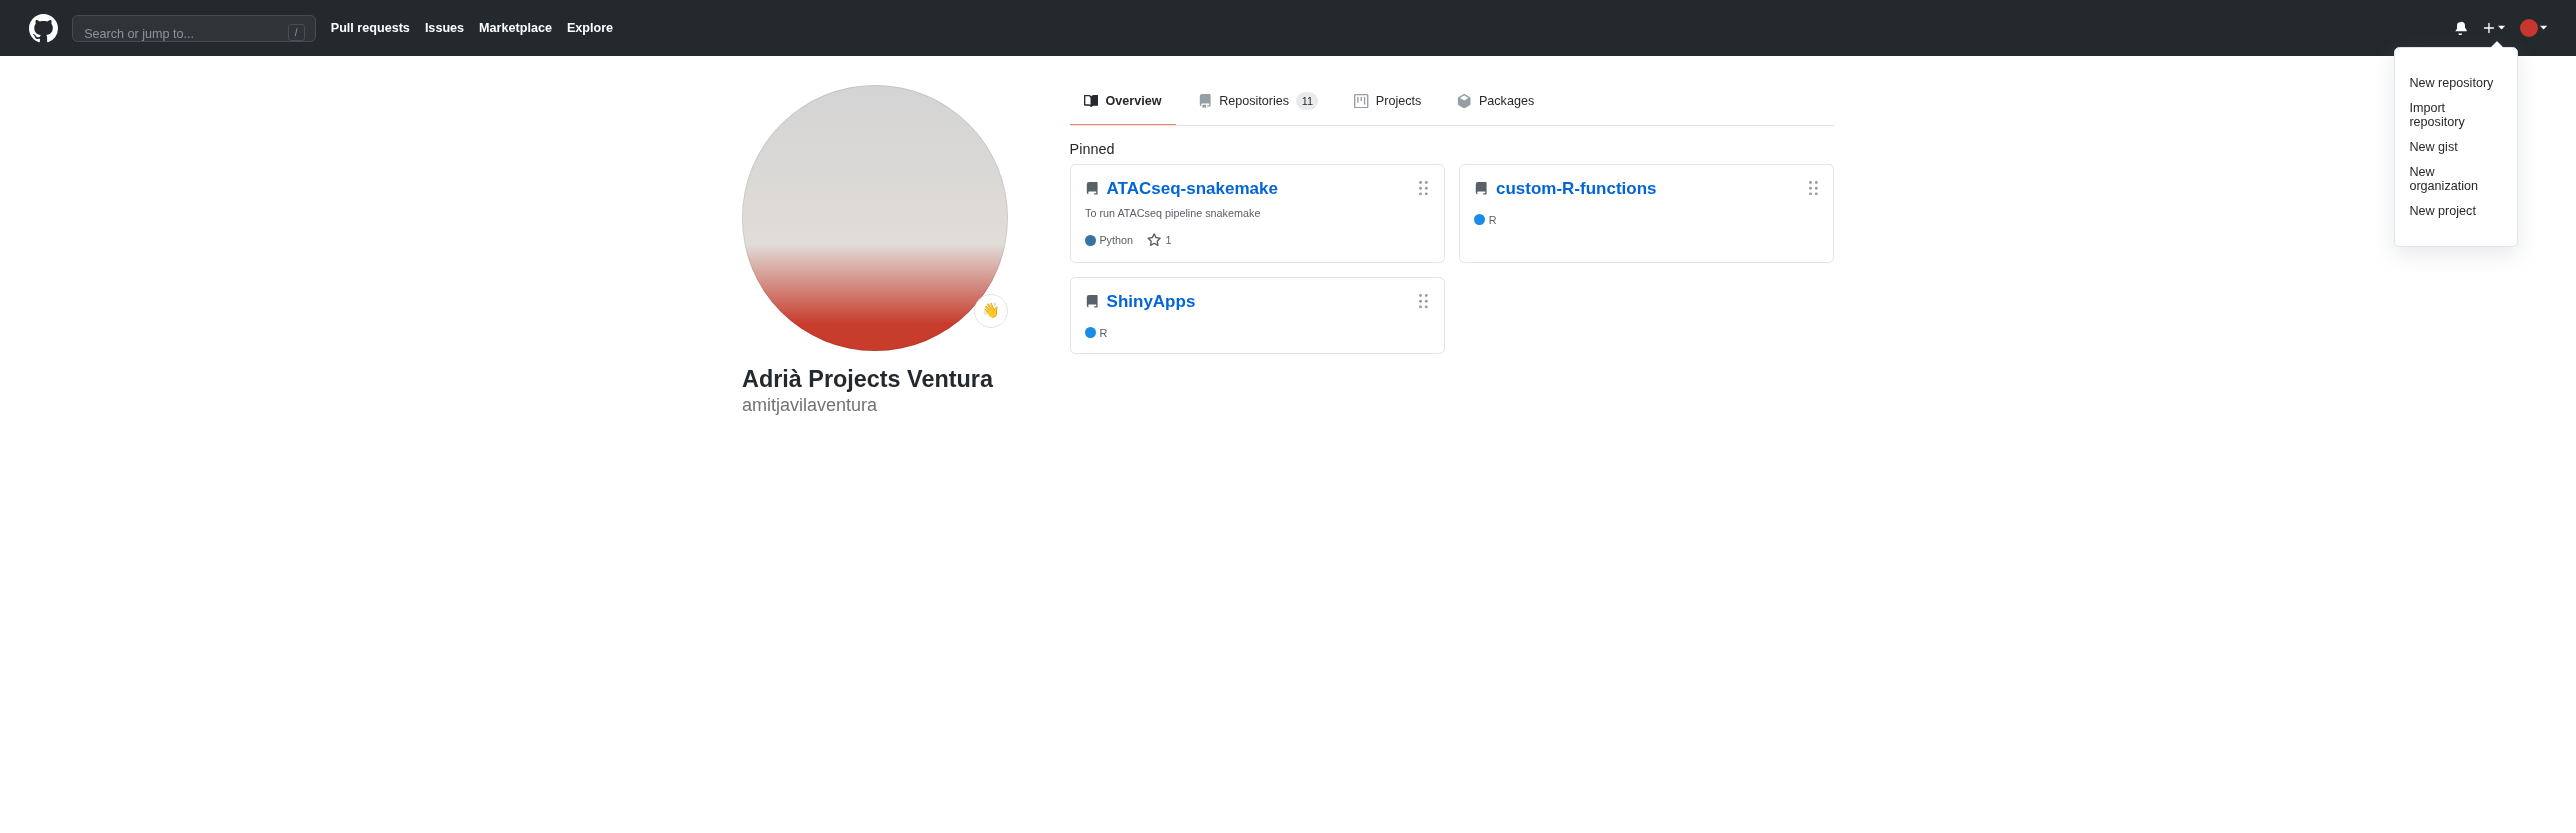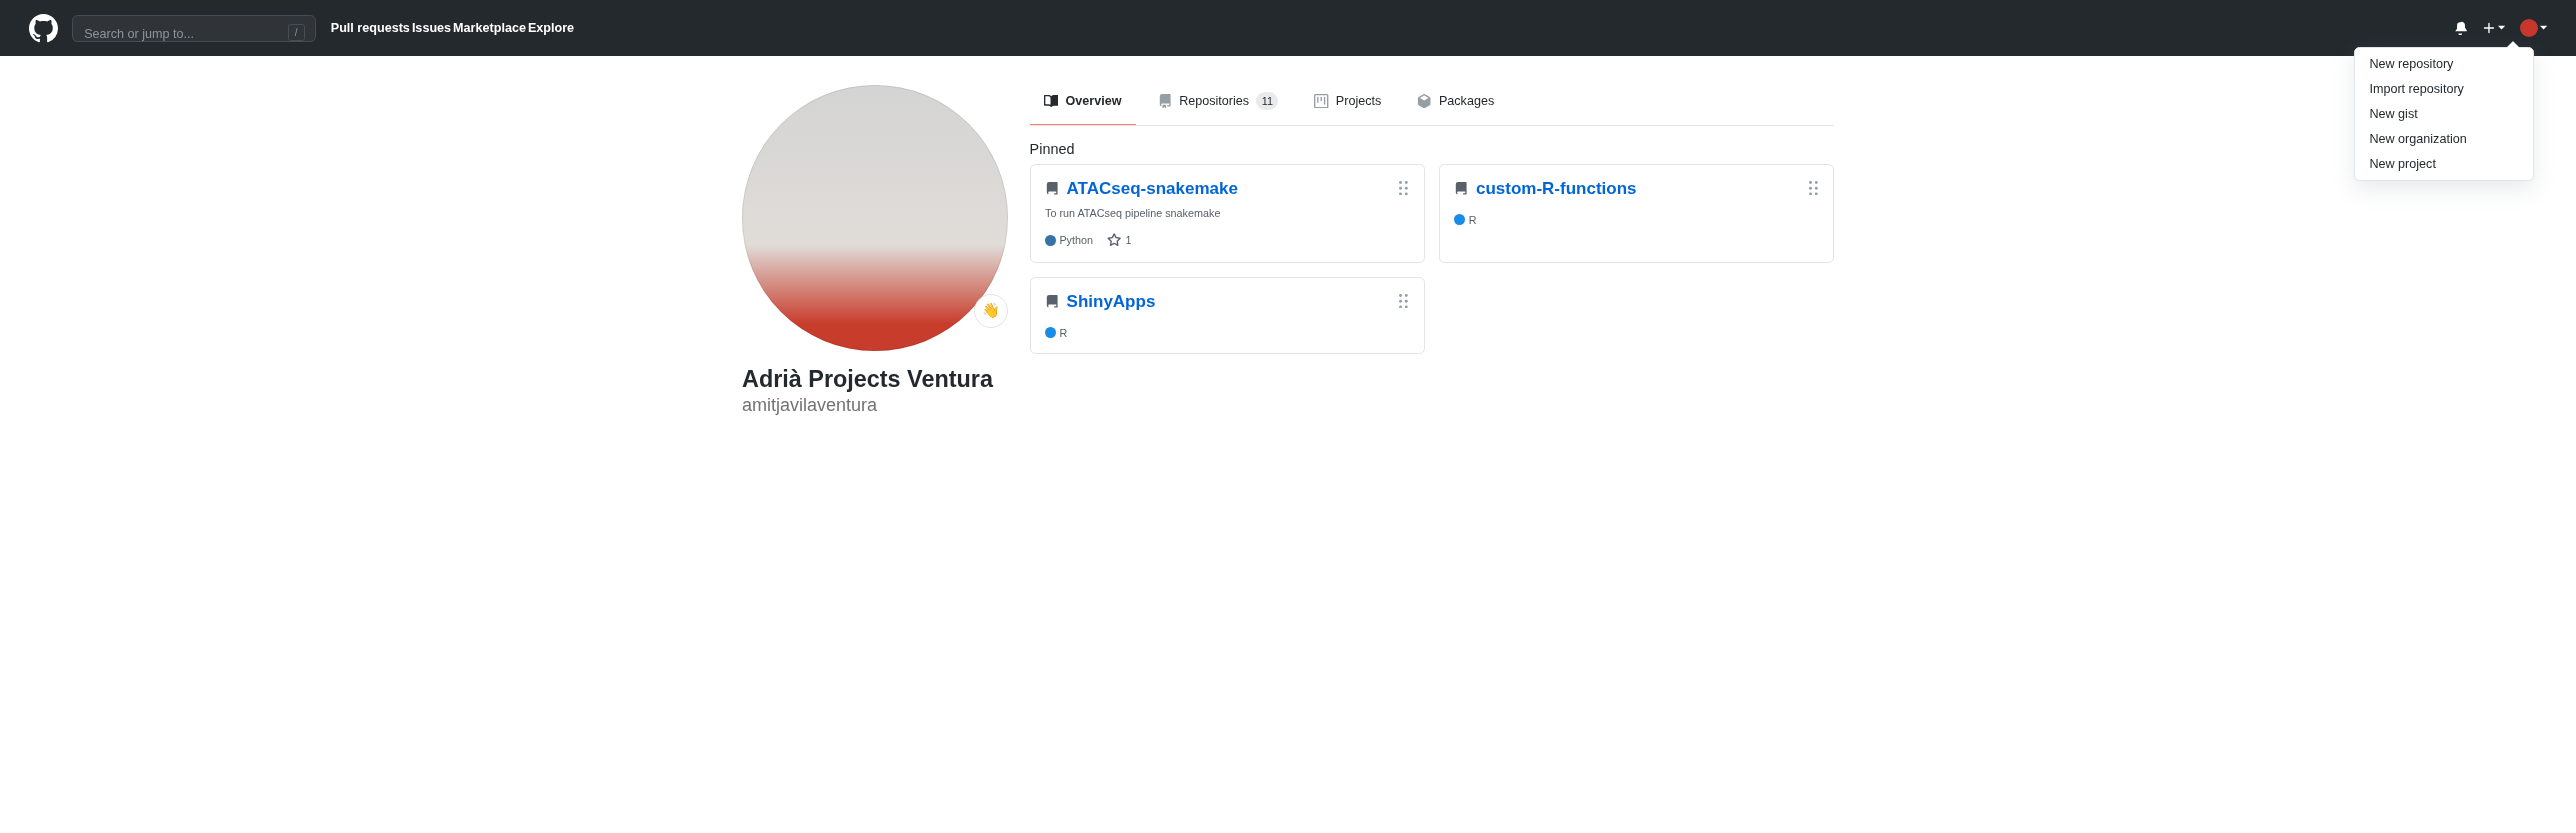--- a/index.html
+++ b/index.html
@@ -5,37 +5,37 @@
 * { margin: 0; padding: 0; box-sizing: border-box; }
 body { font-family: -apple-system, BlinkMacSystemFont, "Segoe UI", Helvetica, Arial, sans-serif; color: #24292e; background: #fff; }
 
 
 .header { background: #24292e; height: 56px; display: flex; align-items: center; padding: 0 29px; }
 .logo { color: #fff; flex-shrink: 0; margin-right: 14.4px; }
 .search-box { background: #303438; border: 0.9px solid #444d56; border-radius: 5.4px; height: 27px; width: 244px; display: flex; align-items: flex-end; padding: 0 10.8px; margin-right: 14.4px; }
 .search-input { background: transparent; border: none; color: #fff; font-size: 12.6px; flex: 1; outline: none; }
 .search-input::placeholder { color: #8b949e; }
 .search-slash { border: 0.9px solid #474e56; border-radius: 2.7px; color: #8b949e; font-size: 10px; width: 17px; height: 17px; display: flex; align-items: center; justify-content: center; }
-.nav-links { display: flex; gap: 2px; flex: 1; }
+.nav-links { display: flex; gap: 15px; flex: 1; }
 .nav-link { color: #fff; font-weight: 600; font-size: 12.6px; text-decoration: none; cursor: pointer; }
 .header-actions { display: flex; align-items: center; gap: 14.4px; }
 .header-icon-btn { color: #fff; cursor: pointer; display: flex; align-items: center; gap: 1.8px; }
 .header-avatar { width: 18px; height: 18px; border-radius: 50%; background: #c8372d; display: flex; align-items: center; gap: 1.8px; cursor: pointer; }
 .avatar-caret { color: #fff; }
 
 
-.dropdown { position: absolute; top: 47px; right: 42px; background: #fff; border: 0.9px solid #e1e4e8; border-radius: 5.4px; box-shadow: 0 7.2px 21.6px rgba(140,149,159,0.2); width: 180px; padding: 4px 0; z-index: 100; }
+.dropdown { position: absolute; top: 47px; right: 58px; background: #fff; border: 0.9px solid #e1e4e8; border-radius: 5.4px; box-shadow: 0 7.2px 21.6px rgba(140,149,159,0.2); width: 124px; padding: 23px 0; z-index: 100; }
 .dropdown::before { content: ""; position: absolute; top: -7.2px; right: 12.6px; border: 7.2px solid transparent; border-bottom-color: #e1e4e8; border-top: none; }
 .dropdown::after { content: ""; position: absolute; top: -6.3px; right: 12.6px; border: 7.2px solid transparent; border-bottom-color: #fff; border-top: none; }
 .dropdown-item { padding: 5.4px 14.4px; font-size: 12.6px; color: #24292e; cursor: pointer; }
 
 
 .container { max-width: 1150px; margin: 0 auto; padding: 0 29px; display: flex; gap: 21.6px; }
 .sidebar { width: 266px; flex-shrink: 0; margin-top: 29px; }
-.main { flex: 1; }
+.main { flex: 1; margin-left: 40px; }
 
 
 .profile-pic { width: 266px; height: 266px; border-radius: 50%; background: linear-gradient(180deg, #d4d4d4 0%, #e0dcd8 60%, #c83c2c 90%); position: relative; }
 .profile-pic::after { content: ""; position: absolute; inset: 0; border-radius: 50%; border: 0.9px solid rgba(0,0,0,0.08); }
 .status-badge { position: absolute; bottom: 23.4px; right: 0; width: 34px; height: 34px; border-radius: 50%; background: #fff; border: 0.9px solid #e1e4e8; display: flex; align-items: center; justify-content: center; font-size: 14.4px; }
 .profile-name { font-size: 23.4px; font-weight: 600; line-height: 1.25; margin-top: 14.4px; color: #24292e; }
 .profile-username { font-size: 18px; font-weight: 300; color: #737373; line-height: 21.6px; }
 
 
 .tab-nav { border-bottom: 0.9px solid #e1e4e8; margin-top: 21.6px; }

